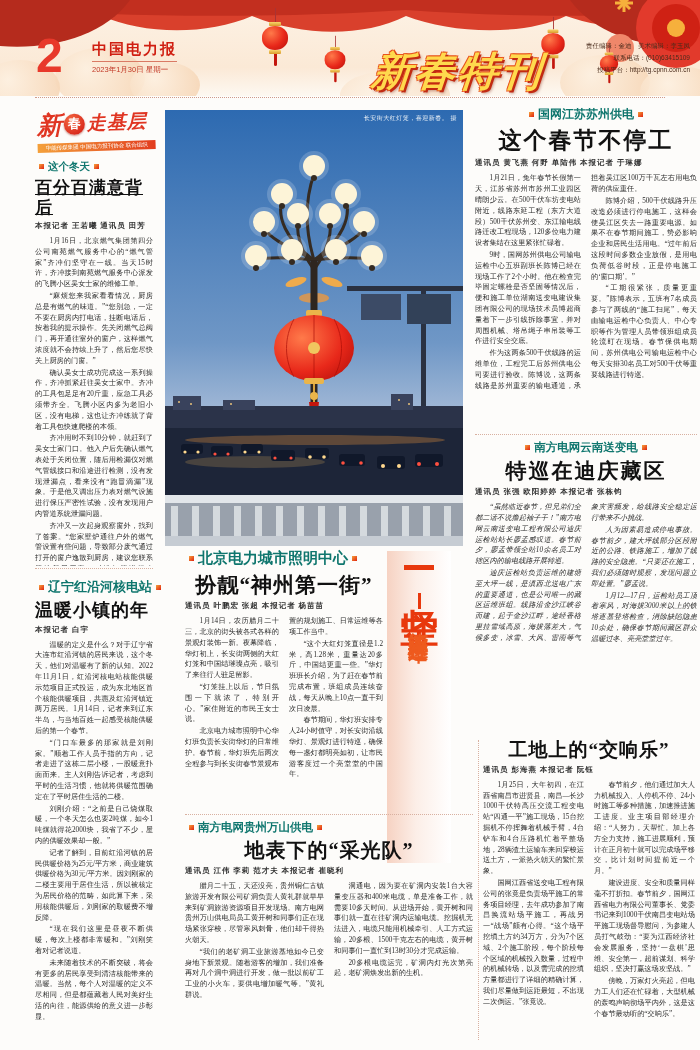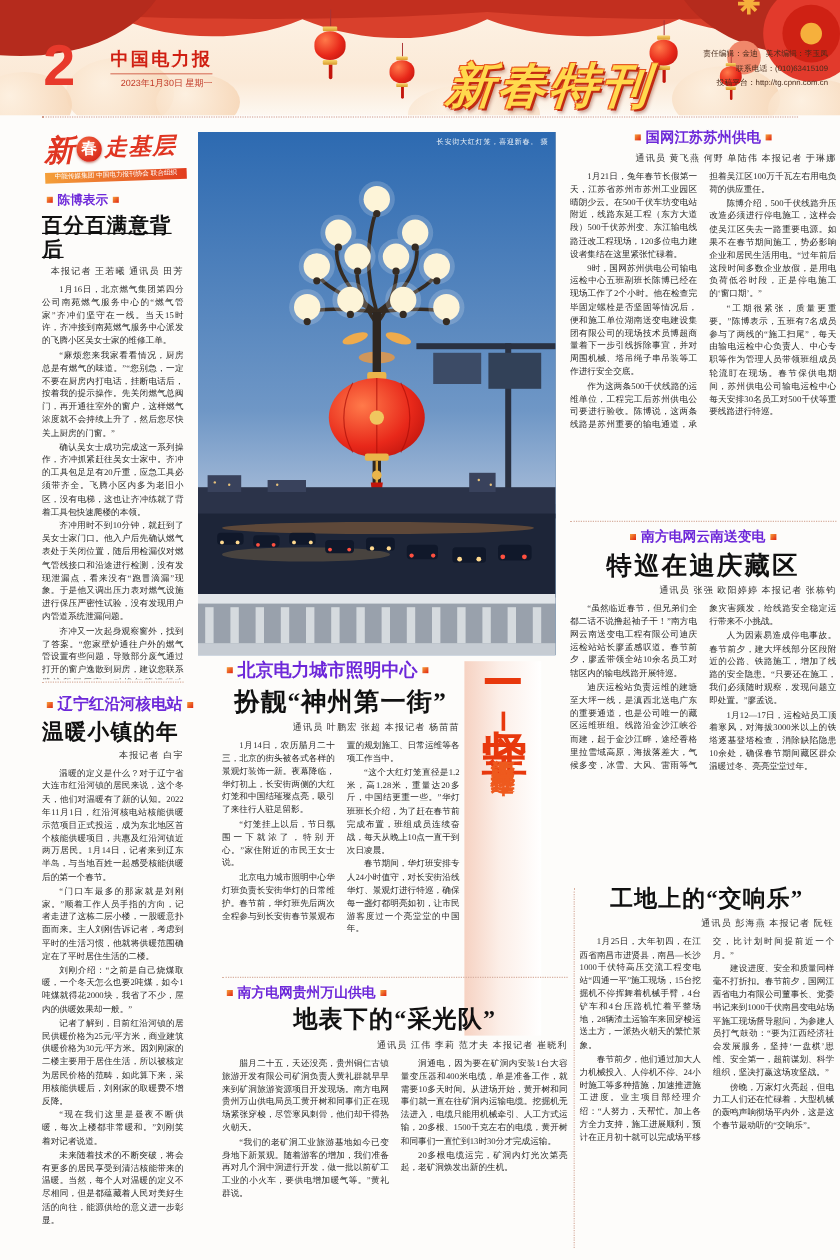--- a/index.html
+++ b/index.html
@@ -12,45 +12,45 @@
     background:linear-gradient(180deg,#fdf3e6 0%,#fbe9d6 70%,#fdf8f1 100%); overflow:hidden; }
   .cloud { position:absolute; border-radius:50%;
     background:radial-gradient(circle at 35% 35%, #fdf0e0, #f5d2b0); opacity:.9; }
   #curtain { position:absolute; left:0; top:0; }
   #flower { position:absolute; right:-18px; top:-14px; }
   .pagenum { position:absolute; left:36px; top:32px; font-family:"Liberation Sans",sans-serif;
     font-size:48px; font-weight:bold; color:#e8392b; line-height:1; }
   .masthead { position:absolute; left:92px; top:40px; }
   .masthead .name { font-size:15px; font-weight:bold; color:#d01f12; letter-spacing:2px;
     border-bottom:1px solid #da7a64; padding-bottom:2px; }
-  .masthead .date { font-size:7.5px; color:#c23a28; margin-top:3px; font-family:"Liberation Sans",sans-serif;text-align:right; }
+  .masthead .date { font-size:7.5px; color:#c23a28; margin-top:3px; font-family:"Liberation Sans",sans-serif; }
   .edition-title { position:absolute; left:372px; top:44px; font-family:"Liberation Sans",sans-serif;
     font-size:40px; font-weight:900; font-style:italic; letter-spacing:3px; color:#ffd94d;
     transform:skewX(-5deg);
     text-shadow:2px 2px 0 #c22a12,-1px -1px 0 #e8541e,1px -1px 0 #e8541e,-1px 1px 0 #e8541e,3px 3px 3px rgba(120,20,0,.4); }
   .header-info { position:absolute; right:10px; top:40px; text-align:right;
     font-family:"Liberation Sans",sans-serif; font-size:6.5px; line-height:12px; color:#4a2c1c; }
   .lantern { position:absolute; width:26px; }
   .lantern .string { width:1px; height:14px; background:#a33; margin:0 auto; }
   .lantern .cap { width:12px; height:4px; background:linear-gradient(#f8d56b,#d99a2b); margin:0 auto; border-radius:1px; }
   .lantern .bodyp { width:26px; height:24px; border-radius:50% / 46%;
     background:radial-gradient(circle at 35% 30%, #ff7a4a, #e8281a 55%, #b40f0a); }
   .lantern .tassel { width:3px; height:12px; background:#c3150c; margin:0 auto; border-radius:0 0 2px 2px; }
 
   #header-sep { position:absolute; left:35px; top:97px; width:630px; border-top:1px dotted #cf9a8a; }
 
   
   .article { position:absolute; }
-  .kicker { font-family:"Liberation Sans",sans-serif; font-weight:bold; color:#6d28d9; white-space:nowrap; }
+  .kicker { font-family:"Liberation Sans",sans-serif; font-weight:bold; color:#0f766e; white-space:nowrap; }
   .kicker::before,.kicker::after { content:""; display:inline-block; width:5px; height:5px; margin:0 4px 1px 4px;
     background:linear-gradient(135deg,#f6a23c,#e0210f); vertical-align:middle; }
   .kicker.center { text-align:center; }
   .headline { font-weight:900; color:#111; letter-spacing:1px; line-height:1.15; }
   .headline.center { text-align:center; }
-  .byline { font-size:7.5px; font-weight:normal; color:#333; text-align:right; letter-spacing:1px; margin:4px 0 5px 0; }
+  .byline { font-size:7.5px; font-weight:bold; color:#333; text-align:left; letter-spacing:1px; margin:4px 0 5px 0; }
   .art-body { font-size:7.2px; line-height:10.8px; text-align:justify; color:#2b2b2b; overflow:hidden; }
   .art-body p { text-indent:2em; margin-bottom:1px; }
   .cols2 { column-count:2; column-gap:10px; }
   .hsep { position:absolute; border-top:1px dotted #d8b0a0; }
   .vsep { position:absolute; border-left:1px dotted #d8b0a0; }
 
   
   #badge { position:absolute; left:37px; top:106px; width:122px; transform:rotate(-2deg); }
   #badge .row { display:flex; align-items:center; height:34px; }
   #badge .b-new { font-size:25px; font-weight:900; font-style:italic; color:#e03522; }
@@ -331,21 +331,21 @@
   </div>
 
   <div id="standfirst">
     <i class="sf-dash1"></i>
     <div class="sf-w1">坚守</div>
     <i class="sf-dash2"></i>
     <div class="sf-w2">能源人这样过年</div>
   </div>
 
   <div class="article" style="left:35px;top:160px;width:118px;height:400px;">
-    <div class="kicker" style="font-size:10.5px;">陈博表示</div>
+    <div class="kicker" style="font-size:10.5px;">这个冬天</div>
     <div class="headline" style="font-size:17px;margin-top:4px;text-decoration:underline;">百分百满意背后</div>
     <div class="byline">本报记者 王若曦 通讯员 田芳</div>
     <div class="art-body" style="height:330px;">
       <p>1月16日，北京燃气集团第四分公司南苑燃气服务中心的“燃气管家”齐冲们坚守在一线。当天15时许，齐冲接到南苑燃气服务中心派发的飞腾小区吴女士家的维修工单。</p>
       <p>“麻烦您来我家看看情况，厨房总是有燃气的味道。”“您别急，一定不要在厨房内打电话，挂断电话后，按着我的提示操作。先关闭燃气总阀门，再开通往室外的窗户，这样燃气浓度就不会持续上升了，然后您尽快关上厨房的门窗。”</p>
       <p>确认吴女士成功完成这一系列操作，齐冲抓紧赶往吴女士家中。齐冲的工具包足足有20斤重，应急工具必须带齐全。飞腾小区内多为老旧小区，没有电梯，这也让齐冲练就了背着工具包快速爬楼的本领。</p>
       <p>齐冲用时不到10分钟，就赶到了吴女士家门口。他入户后先确认燃气表处于关闭位置，随后用检漏仪对燃气管线接口和沿途进行检测，没有发现泄漏点，看来没有“跑冒滴漏”现象。于是他又调出压力表对燃气设施进行保压严密性试验，没有发现用户内管道系统泄漏问题。</p>
       <p>齐冲又一次起身观察窗外，找到了答案。“您家壁炉通往户外的燃气管设置有些问题，导致部分废气通过打开的窗户逸散到厨房，建议您联系壁炉所属厂家，对排气管进行改造。”症结找出来了，吴女士悬着的心也放下了。</p>
     </div>
   </div>
@@ -361,37 +361,38 @@
       <p>“门口车最多的那家就是刘刚家。”顺着工作人员手指的方向，记者走进了这栋二层小楼，一股暖意扑面而来。主人刘刚告诉记者，考虑到平时的生活习惯，他就将供暖范围确定在了平时居住生活的二楼。</p>
       <p>刘刚介绍：“之前是自己烧煤取暖，一个冬天怎么也要2吨煤，如今1吨煤就得花2000块，我省了不少，屋内的供暖效果却一般。”</p>
       <p>记者了解到，目前红沿河镇的居民供暖价格为25元/平方米，商业建筑供暖价格为30元/平方米。因刘刚家的二楼主要用于居住生活，所以被核定为居民价格的范畴，如此算下来，采用核能供暖后，刘刚家的取暖费不增反降。</p>
       <p>“现在我们这里是昼夜不断供暖，每次上楼都非常暖和。”刘刚笑着对记者说道。</p>
       <p>未来随着技术的不断突破，将会有更多的居民享受到清洁核能带来的温暖。当然，每个人对温暖的定义不尽相同，但是都蕴藏着人民对美好生活的向往，能源供给的意义进一步彰显。</p>
     </div>
   </div>
 
   <div class="article" style="left:475px;top:106px;width:222px;height:326px;">
     <div class="kicker center" style="font-size:12px;">国网江苏苏州供电</div>
+    <div class="headline center" style="font-size:23px;letter-spacing:2px;margin-top:5px;">这个春节不停工</div>
     <div class="byline">通讯员 黄飞燕 何野 单陆伟 本报记者 于琳娜</div>
     <div class="art-body cols2" style="height:256px;">
       <p>1月21日，兔年春节长假第一天，江苏省苏州市苏州工业园区晴朗少云。在500千伏车坊变电站附近，线路东延工程（东方大道段）500千伏苏州变、东江输电线路迁改工程现场，120多位电力建设者集结在这里紧张忙碌着。</p>
       <p>9时，国网苏州供电公司输电运检中心五班副班长陈博已经在现场工作了2个小时。他在检查完毕固定螺栓是否坚固等情况后，便和施工单位湖南送变电建设集团有限公司的现场技术员博超商量着下一步引线拆除事宜，并对周围机械、塔吊绳子串吊装等工作进行安全交底。</p>
       <p>作为这两条500千伏线路的运维单位，工程完工后苏州供电公司要进行验收。陈博说，这两条线路是苏州重要的输电通道，承担着吴江区100万千瓦左右用电负荷的供应重任。</p>
       <p>陈博介绍，500千伏线路升压改造必须进行停电施工，这样会使吴江区失去一路重要电源。如果不在春节期间施工，势必影响企业和居民生活用电。“过年前后这段时间多数企业放假，是用电负荷低谷时段，正是停电施工的‘窗口期’。”</p>
       <p>“工期很紧张，质量更重要。”陈博表示，五班有7名成员参与了两线的“施工扫尾”，每天由输电运检中心负责人、中心专职等作为管理人员带领班组成员轮流盯在现场。春节保供电期间，苏州供电公司输电运检中心每天安排30名员工对500千伏等重要线路进行特巡。</p>
     </div>
   </div>
 
   <div class="hsep" style="left:475px;top:434px;width:222px;"></div>
 
   <div class="article" style="left:475px;top:440px;width:222px;height:290px;">
     <div class="kicker center" style="font-size:11.5px;">南方电网云南送变电</div>
     <div class="headline center" style="font-size:21px;letter-spacing:2px;margin-top:4px;">特巡在迪庆藏区</div>
     <div class="byline">通讯员 张强 欧阳婷婷 本报记者 张栋钧</div>
-    <div class="art-body cols2" style="height:226px;">
+    <div class="art-body cols2" style="height:226px;font-style:italic;">
       <p>“虽然临近春节，但兄弟们全都二话不说撸起袖子干！”南方电网云南送变电工程有限公司迪庆运检站站长廖孟感叹道。春节前夕，廖孟带领全站10余名员工对辖区内的输电线路开展特巡。</p>
       <p>迪庆运检站负责运维的建塘至大坪一线，是滇西北送电广东的重要通道，也是公司唯一的藏区运维班组。线路沿金沙江峡谷而建，起于金沙江畔，途经香格里拉雪域高原，海拔落差大，气候多变，冰雪、大风、雷雨等气象灾害频发，给线路安全稳定运行带来不小挑战。</p>
       <p>人为因素易造成停电事故。春节前夕，建大坪线部分区段附近的公路、铁路施工，增加了线路的安全隐患。“只要还在施工，我们必须随时观察，发现问题立即处置。”廖孟说。</p>
       <p>1月12—17日，运检站员工顶着寒风，对海拔3000米以上的铁塔逐基登塔检查，消除缺陷隐患10余处，确保春节期间藏区群众温暖过冬、亮亮堂堂过年。</p>
     </div>
   </div>
 
   <div class="article" style="left:185px;top:549px;width:198px;height:290px;">
     <div class="kicker" style="font-size:15px;">北京电力城市照明中心</div>
     <div class="headline center" style="font-size:21px;margin-top:5px;">扮靓“神州第一街”</div>
@@ -419,19 +420,20 @@
     </div>
   </div>
 
   <div class="vsep" style="left:478px;top:740px;height:300px;"></div>
 
   <div class="article" style="left:483px;top:735px;width:212px;height:307px;">
     <div class="headline center" style="font-size:19px;margin-top:4px;">工地上的“交响乐”</div>
     <div class="byline">通讯员 彭海燕 本报记者 阮钰</div>
     <div class="art-body cols2" style="height:250px;">
       <p>1月25日，大年初四，在江西省南昌市进贤县，南昌—长沙1000千伏特高压交流工程变电站“四通一平”施工现场，15台挖掘机不停挥舞着机械手臂，4台铲车和4台压路机忙着平整场地，28辆渣土运输车来回穿梭运送土方，一派热火朝天的繁忙景象。</p>
+      <p>国网江西省送变电工程有限公司的张竟是负责场平施工的常务项目经理，去年成功参加了南昌换流站场平施工，再战另一“战场”颇有心得。“这个场平挖填土方约34万方，分为7个区域、2个施工阶段，每个阶段每个区域的机械投入数量，过程中的机械转场，以及需完成的挖填方量都进行了详细的精确计算，我们尽量做到运距最短，不出现二次倒运。”张竟说。</p>
       <p>春节前夕，他们通过加大人力机械投入、人停机不停、24小时施工等多种措施，加速推进施工进度。业主项目部经理介绍：“人努力，天帮忙。加上各方全力支持，施工进展顺利，预计在正月初十就可以完成场平移交，比计划时间提前近一个月。”</p>
       <p>建设进度、安全和质量同样毫不打折扣。春节前夕，国网江西省电力有限公司董事长、党委书记来到1000千伏南昌变电站场平施工现场督导慰问，为参建人员打气鼓劲：“要为江西经济社会发展服务，坚持‘一盘棋’思维、安全第一，超前谋划、科学组织，坚决打赢这场攻坚战。”</p>
       <p>傍晚，万家灯火亮起，但电力工人们还在忙碌着，大型机械的轰鸣声响彻场平内外，这是这个春节最动听的“交响乐”。</p>
     </div>
   </div>
 
 </div>
 
 </body></html>

